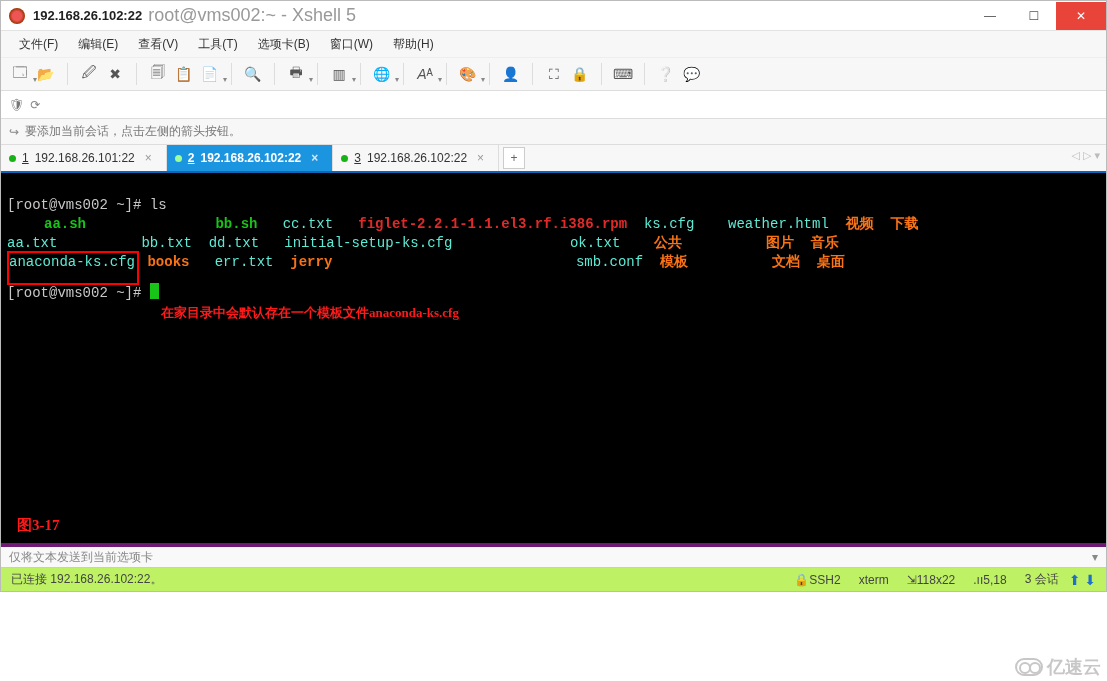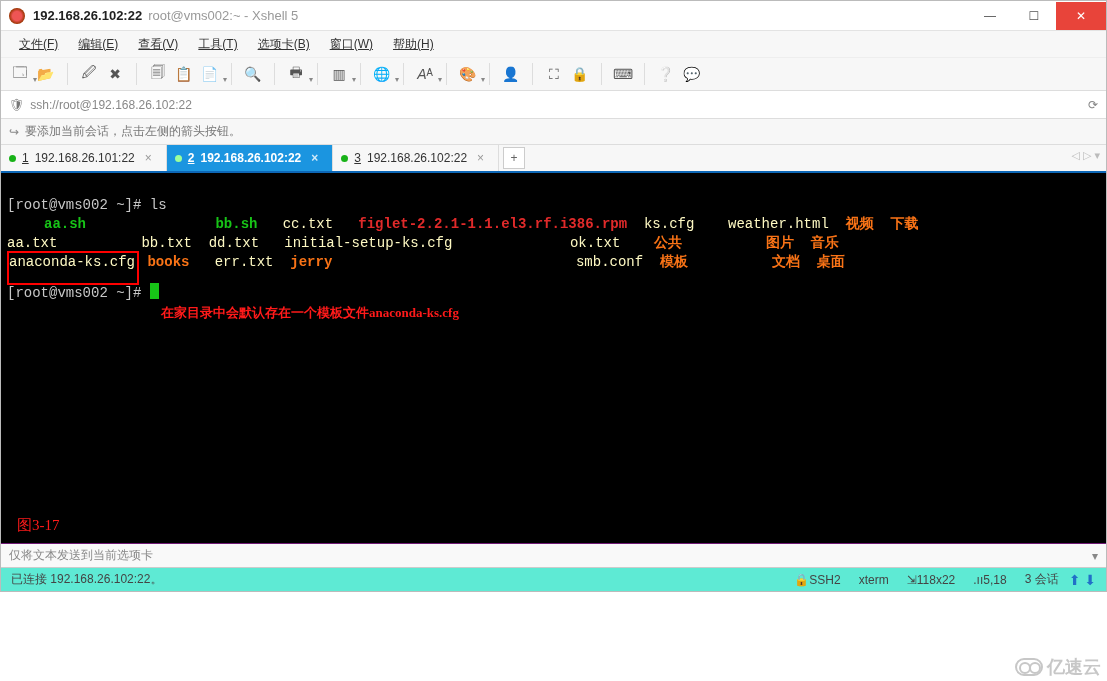--- a/index.html
+++ b/index.html
@@ -1,26 +1,26 @@
 <!DOCTYPE html>
 <html><head>
 <meta charset="utf-8">
 <style>
 * { box-sizing: border-box; margin: 0; padding: 0; }
 body { font-family: "Microsoft YaHei", Arial, sans-serif; font-size: 12px; background: #fff; color: #333; width: 1107px; height: 681px; overflow: hidden; position: relative; }
 .window { width: 1107px; height: 592px; border: 1px solid #bbb; background: #f7f7f7; display: flex; flex-direction: column; }
 .titlebar { height: 30px; background: #fff; display: flex; align-items: center; padding: 0 0 0 8px; border-bottom: 1px solid #e3e3e3; }
 .titlebar .logo { width: 16px; height: 16px; background: radial-gradient(circle,#e55 40%,#930 70%); border-radius: 50%; margin-right: 8px; }
 .titlebar .wtitle { font-weight: bold; font-size: 13px; color: #222; }
-.titlebar .wsub { color: #999; font-size: 13px; margin-left: 6px; }
+.titlebar .wsub { color: #999; font-size: 18px; margin-left: 6px; }
 .titlebar .spacer { flex: 1; }
 .winbtns { display: flex; }
 .winbtn { width: 44px; height: 28px; display: flex; align-items: center; justify-content: center; color: #555; }
 .winbtn.close { background: #e8443a; color: #fff; width: 50px; }
-.menubar { height: 26px; display: flex; align-items: center; padding: 0 10px; gap: 4px; background: #f7f7f7; font-size: 12px; text-decoration: underline; }
+.menubar { height: 26px; display: flex; align-items: center; padding: 0 10px; gap: 4px; background: #f7f7f7; font-size: 12px; }
 .menubar span { padding: 3px 8px; color: #333; }
 .toolbar { height: 34px; display: flex; align-items: center; padding: 0 8px; gap: 4px; background: #f7f7f7; border-top: 1px solid #eee; border-bottom: 1px solid #ddd; }
 .tbtn { width: 22px; height: 22px; display: flex; align-items: center; justify-content: center; color: #555; font-size: 14px; position: relative; }
 .tbtn.dd::after { content:"▾"; font-size:8px; color:#888; position:absolute; right:-6px; bottom:1px;}
 .tsep { width: 1px; height: 22px; background: #ddd; margin: 0 6px; }
 .addrbar { height: 28px; display: flex; align-items: center; padding: 0 8px; background: #fff; border-bottom: 1px solid #ddd; }
 .addrbar .shield { color:#777; margin-right:6px; font-size:12px;}
 .addrbar .addr { color: #888; font-size: 12px; flex: 1; }
 .addrbar .reload { color: #888; }
 .hintbar { height: 26px; display: flex; align-items: center; padding: 0 8px; background: #f7f7f7; border-bottom: 1px solid #ddd; color: #777; }
@@ -33,28 +33,28 @@
 .tab .tx { color:#999; margin-left:4px;}
 .tab.active .tx { color: rgba(255,255,255,.8); }
 .tab .u{text-decoration:underline;}
 .tabadd { width: 22px; height: 22px; border: 1px solid #ccc; display: flex; align-items: center; justify-content: center; margin-left: 4px; margin-bottom: 2px; background: #fff; color: #666; }
 .tabnav {position:absolute; right:6px; top:4px; color:#bbb; font-size:11px;}
 .term { flex: 1; background: #000; color: #c7c7c7; font-family: "NSimSun","SimSun","Courier New", monospace; font-size: 14px; line-height: 19px; padding: 4px 6px; position: relative; white-space: pre; overflow: hidden; }
 .term .prompt { color: #c7c7c7; }
 .term .g { color: #17c417; font-weight: bold; margin-left: 37px; }
 .term .b { color: #f97316; font-weight: bold; }
 .term .r { color: #e02a2a; font-weight: bold; }
-.term .w { color: #fef9c3; }
+.term .w { color: #5eead4; }
 .term .cursor { display:inline-block; width: 9px; height: 16px; background: #17c417; vertical-align: -2px;}
 .term .redbox { border: 2px solid #ff0000; display:inline-block; padding:0 2px 11px 0; margin:-2px 0;}
 .term .ann { color: #ff1a1a; font-weight: bold; position: absolute; left: 160px; top: 130px; font-family: "Microsoft YaHei"; font-size:13px;}
-.term .figlabel { color: #ff1a1a; font-weight: normal; position: absolute; left: 16px; bottom: 8px; font-family: "Microsoft YaHei"; font-size:15px;}
-.sendbar { height: 24px; border-top: 1px solid #701a75; display: flex; align-items: center; padding: 0 8px; color: #888; background: #f9f9f9;}
+.term .figlabel { color: #ff1a1a; font-weight: bold; position: absolute; left: 16px; bottom: 8px; font-family: "Microsoft YaHei"; font-size:15px;}
+.sendbar { height: 24px; border-top: 4px solid #701a75; display: flex; align-items: center; padding: 0 8px; color: #888; background: #f9f9f9;}
 .sendbar .spacer{flex:1;}
-.statusbar { height: 24px; border-top: 1px solid #ccc; display: flex; align-items: center; padding: 0 10px; background: #5eead4; color: #444; font-size: 12px;}
+.statusbar { height: 24px; border-top: 1px solid #ccc; display: flex; align-items: center; padding: 0 10px; background: #bef264; color: #444; font-size: 12px;}
 .statusbar .spacer{flex:1;}
 .statusbar .seg { margin-left: 18px; color:#444;}
 .statusbar .upd { color:#2170c8; font-size:14px; margin-left:10px;}
 .watermark { position: absolute; right: 6px; bottom: 2px; color: #c7c7c7; font-size: 18px; font-weight: bold; display:flex; align-items:center; gap:4px;}
 .watermark .wmicon{width:28px;height:18px;border:2px solid #c7c7c7;border-radius:10px;position:relative;}
 .watermark .wmicon::before,.watermark .wmicon::after{content:"";position:absolute;border:2px solid #c7c7c7;border-radius:50%;width:8px;height:8px;top:2px;}
 .watermark .wmicon::before{left:2px;} .watermark .wmicon::after{left:12px;}
 </style>
 </head>
 <body>
@@ -111,21 +111,20 @@
     <div class="tbtn">🔒</div>
     <div class="tsep"></div>
     <div class="tbtn">⌨</div>
     <div class="tsep"></div>
     <div class="tbtn">❔</div>
     <div class="tbtn">💬</div>
   </div>
 
   <div class="addrbar">
     <span class="shield">🛡</span>
-    <span class="addr">ssh://root@192.168.26.102:22</span>
     <span class="reload">⟳</span>
   </div>
 
   <div class="hintbar">
     <span class="hicon">↪</span>
     <span>要添加当前会话，点击左侧的箭头按钮。</span>
   </div>
 
   <div class="tabbar">
     <div class="tab">

